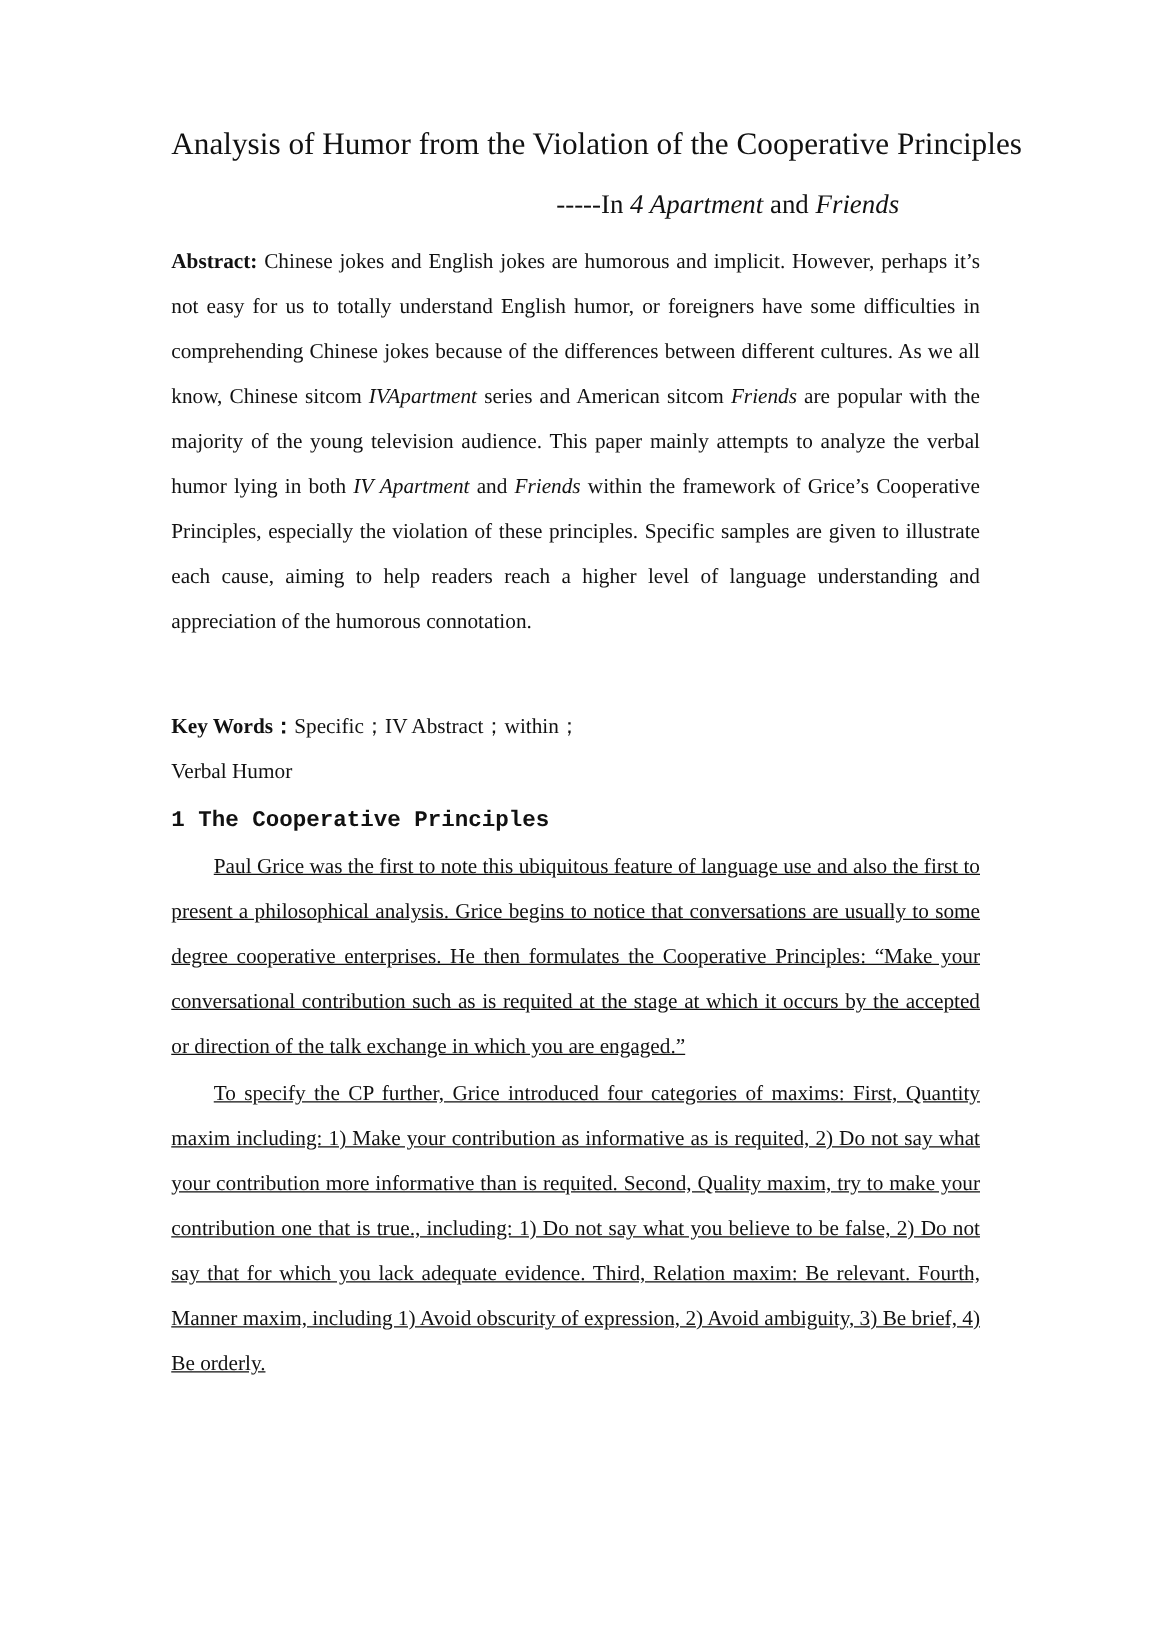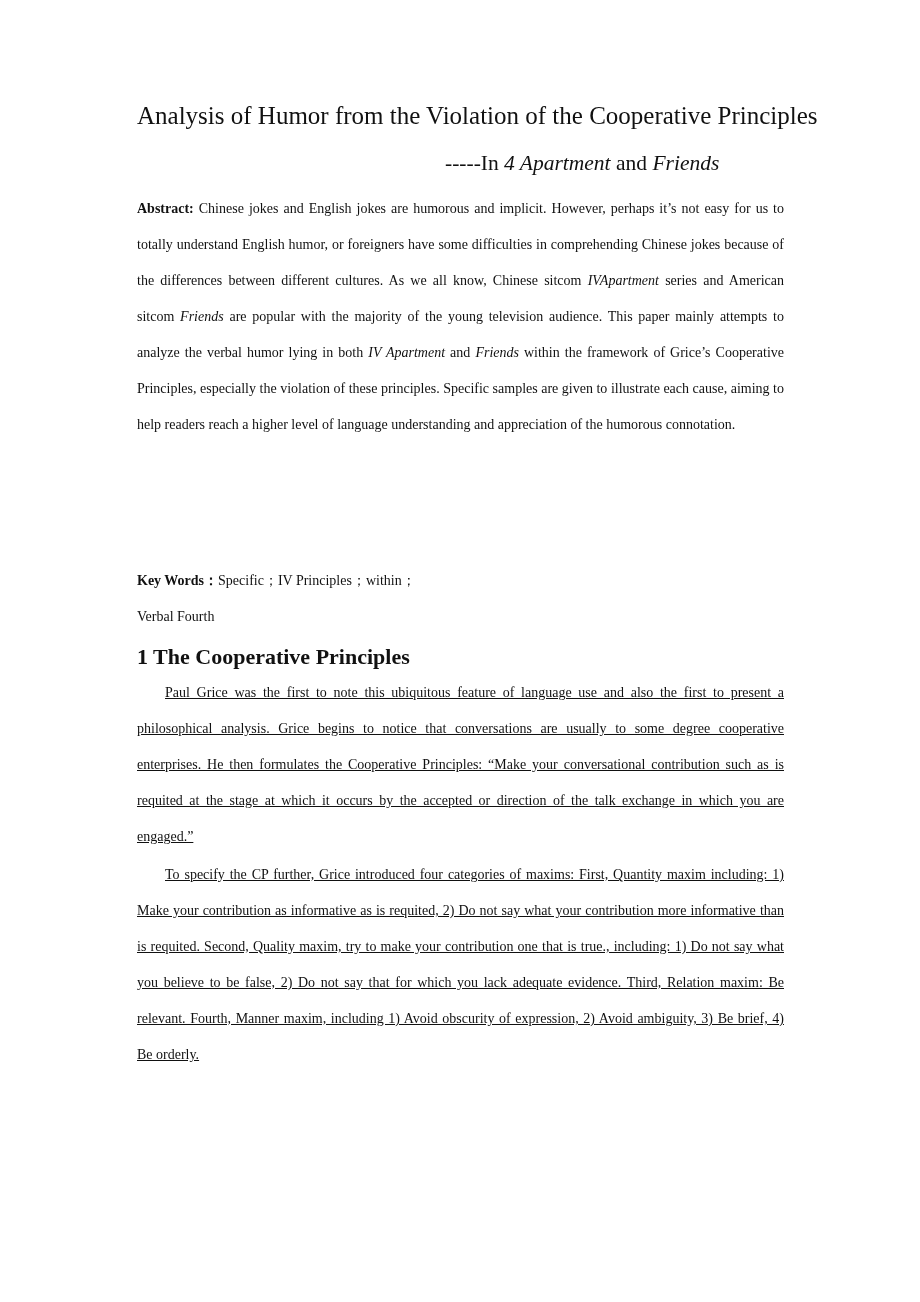--- a/index.html
+++ b/index.html
@@ -11,29 +11,29 @@
     .page { position: absolute; left: 137px; top: 0; width: 647px; }
     .title {
       position: absolute; left: 0; top: 101px; width: 680px;
       font-size: 25px; line-height: 30px; white-space: nowrap;
     }
     .subtitle {
       position: absolute; left: 308px; top: 148px;
       font-size: 21.5px; line-height: 30px; white-space: nowrap;
     }
     .body-text {
-      font-size: 14px; line-height: 36px; text-align: justify;
+      font-size: 17px; line-height: 36px; text-align: justify;
       margin: 0;
     }
     .abstract { position: absolute; left: 0; top: 191px; width: 647px; }
     .keywords { position: absolute; left: 0; top: 563px; width: 647px; }
     .keywords .kw-row { display: flex; justify-content: flex-start; white-space: nowrap; }
     .section-heading {
       position: absolute; left: 0; top: 642px; font-weight: bold;
-      font-size: 22px; line-height: 30px;
+      font-size: 18px; line-height: 30px; font-family: Liberation Mono, monospace;
     }
     .para1 { position: absolute; left: 0; top: 675px; width: 647px; }
     .para2 { position: absolute; left: 0; top: 857px; width: 647px; }
     .indent { text-indent: 2em; text-decoration: underline; }
     b { font-weight: bold; }
     i { font-style: italic; }
   </style>
 </head>
 <body>
 
@@ -42,24 +42,24 @@
   <div class="title">Analysis of Humor from the Violation of the Cooperative Principles</div>
 
   <div class="subtitle"><span>-----In </span><i>4 Apartment</i><span> and </span><i>Friends</i></div>
 
   <p class="body-text abstract"><b>Abstract:</b><span> Chinese jokes and English jokes are humorous and implicit. However, perhaps it’s not easy for us to totally understand English humor, or foreigners have some difficulties in comprehending Chinese jokes because of the differences between different cultures. As we all know, Chinese sitcom </span><i>IVApartment</i><span> series and American sitcom </span><i>Friends</i><span> are popular with the majority of the young television audience. This paper mainly attempts to analyze the verbal humor lying in both </span><i>IV Apartment</i><span> and </span><i>Friends</i><span> within the framework of Grice’s Cooperative Principles, especially the violation of these principles. Specific samples are given to illustrate each cause, aiming to help readers reach a higher level of language understanding and appreciation of the humorous connotation.</span></p>
 
   <div class="body-text keywords">
     <div class="kw-row">
       <b>Key Words：</b>
       <span>Specific；</span>
-      <span>IV Principles；</span>
+      <span>IV Abstract；</span>
       <span>within；</span>
     </div>
-    <div><span>Verbal Fourth</span></div>
+    <div><span>Verbal Humor</span></div>
   </div>
 
   <div class="section-heading">1 The Cooperative Principles</div>
 
   <p class="body-text para1 indent">Paul Grice was the first to note this ubiquitous feature of language use and also the first to present a philosophical analysis. Grice begins to notice that conversations are usually to some degree cooperative enterprises. He then formulates the Cooperative Principles: “Make your conversational contribution such as is requited at the stage at which it occurs by the accepted or direction of the talk exchange in which you are engaged.”</p>
 
   <p class="body-text para2 indent">To specify the CP further, Grice introduced four categories of maxims: First, Quantity maxim including: 1) Make your contribution as informative as is requited, 2) Do not say what your contribution more informative than is requited. Second, Quality maxim, try to make your contribution one that is true., including: 1) Do not say what you believe to be false, 2) Do not say that for which you lack adequate evidence. Third, Relation maxim: Be relevant. Fourth, Manner maxim, including 1) Avoid obscurity of expression, 2) Avoid ambiguity, 3) Be brief, 4) Be orderly.</p>
 
 </div>
 

